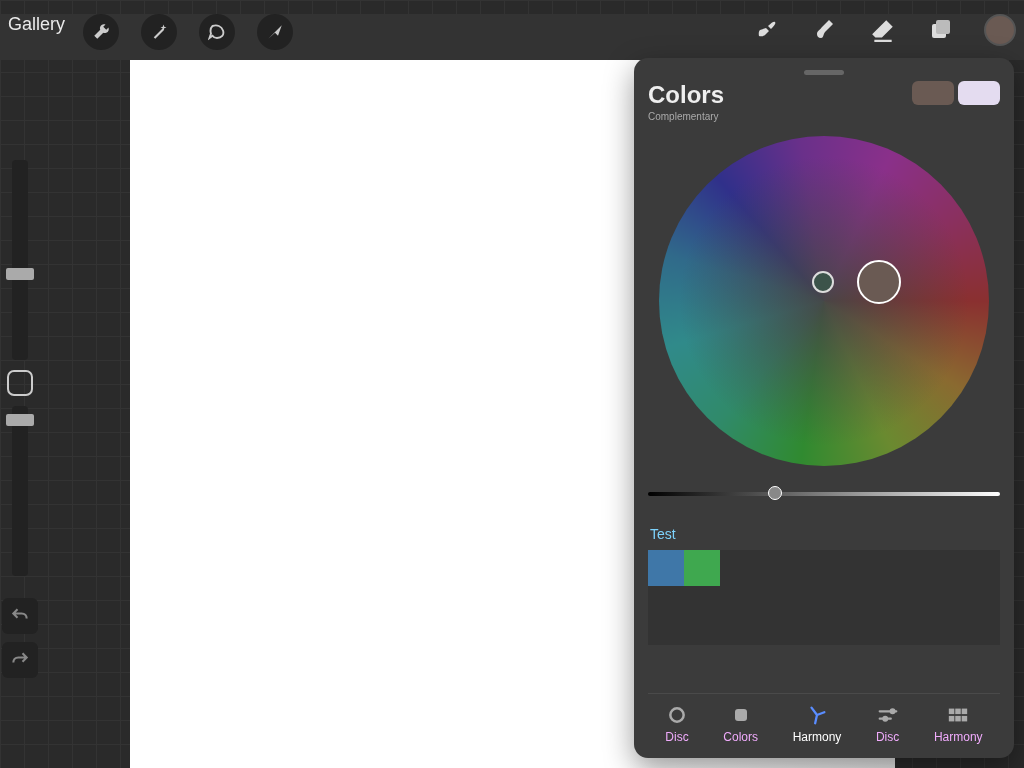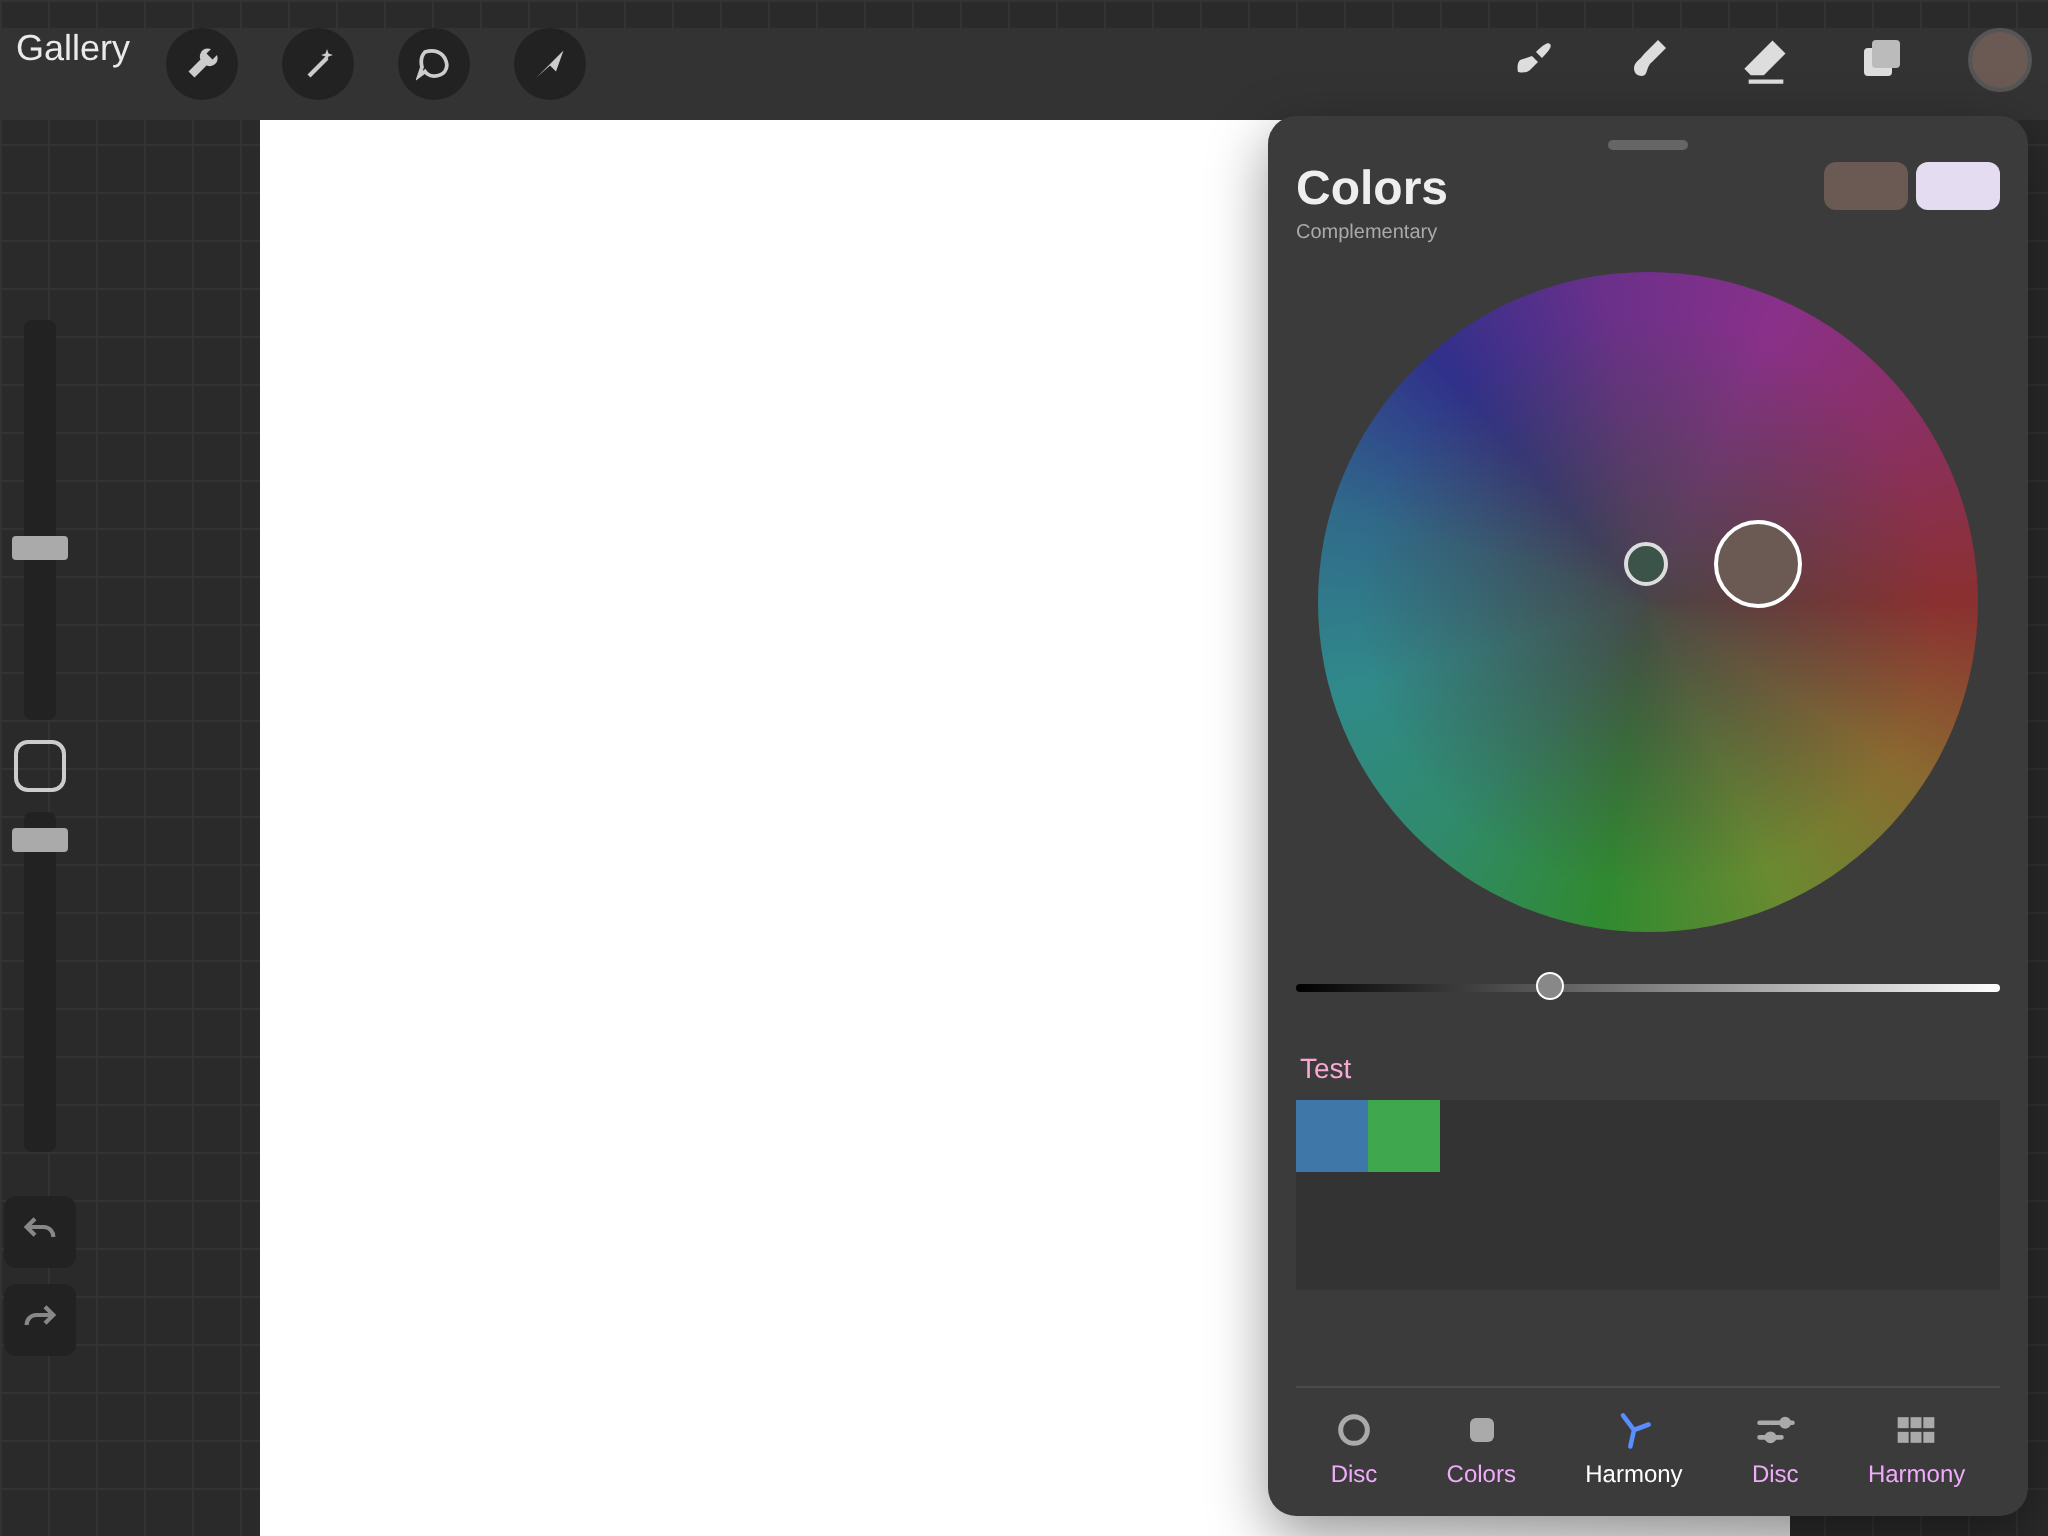--- a/index.html
+++ b/index.html
@@ -96,21 +96,21 @@
   .picker-comp{
     position:absolute; width:22px;height:22px;border-radius:50%;
     background:#3c534a; border:2px solid #ddd;
     left:153px; top:135px;
   }
   .bright-slider{ margin-top:26px; height:4px; position:relative;
     background:linear-gradient(to right,#000,#fff); border-radius:2px;}
   .bright-thumb{ position:absolute; top:-6px; left:34%; width:14px;height:14px;
     background:#888;border-radius:50%;border:1px solid #fff;}
   .palette-section{ margin-top:26px; }
-  .palette-title{ color:#f9a8d4; font-size:14px; margin-bottom:4px; padding:4px 2px;}
+  .palette-title{ color:#7dd3fc; font-size:14px; margin-bottom:4px; padding:4px 2px;}
   .palette-grid{ background:#333; height:95px; display:flex; align-content:flex-start; flex-wrap:wrap;}
   .pal-cell{ width:36px;height:36px;}
   .panel-tabs{ margin-top:auto; display:flex; justify-content:space-around;
     padding:10px 0 14px; border-top:1px solid #4a4a4a;}
   .tab{ display:flex; flex-direction:column; align-items:center; gap:4px;
     color:#f0abfc; font-size:12px;}
   .tab.active{ color:#ffffff; }
   .tab-icon{ width:22px;height:22px; display:flex;align-items:center;justify-content:center;}
 </style>
 </head>

